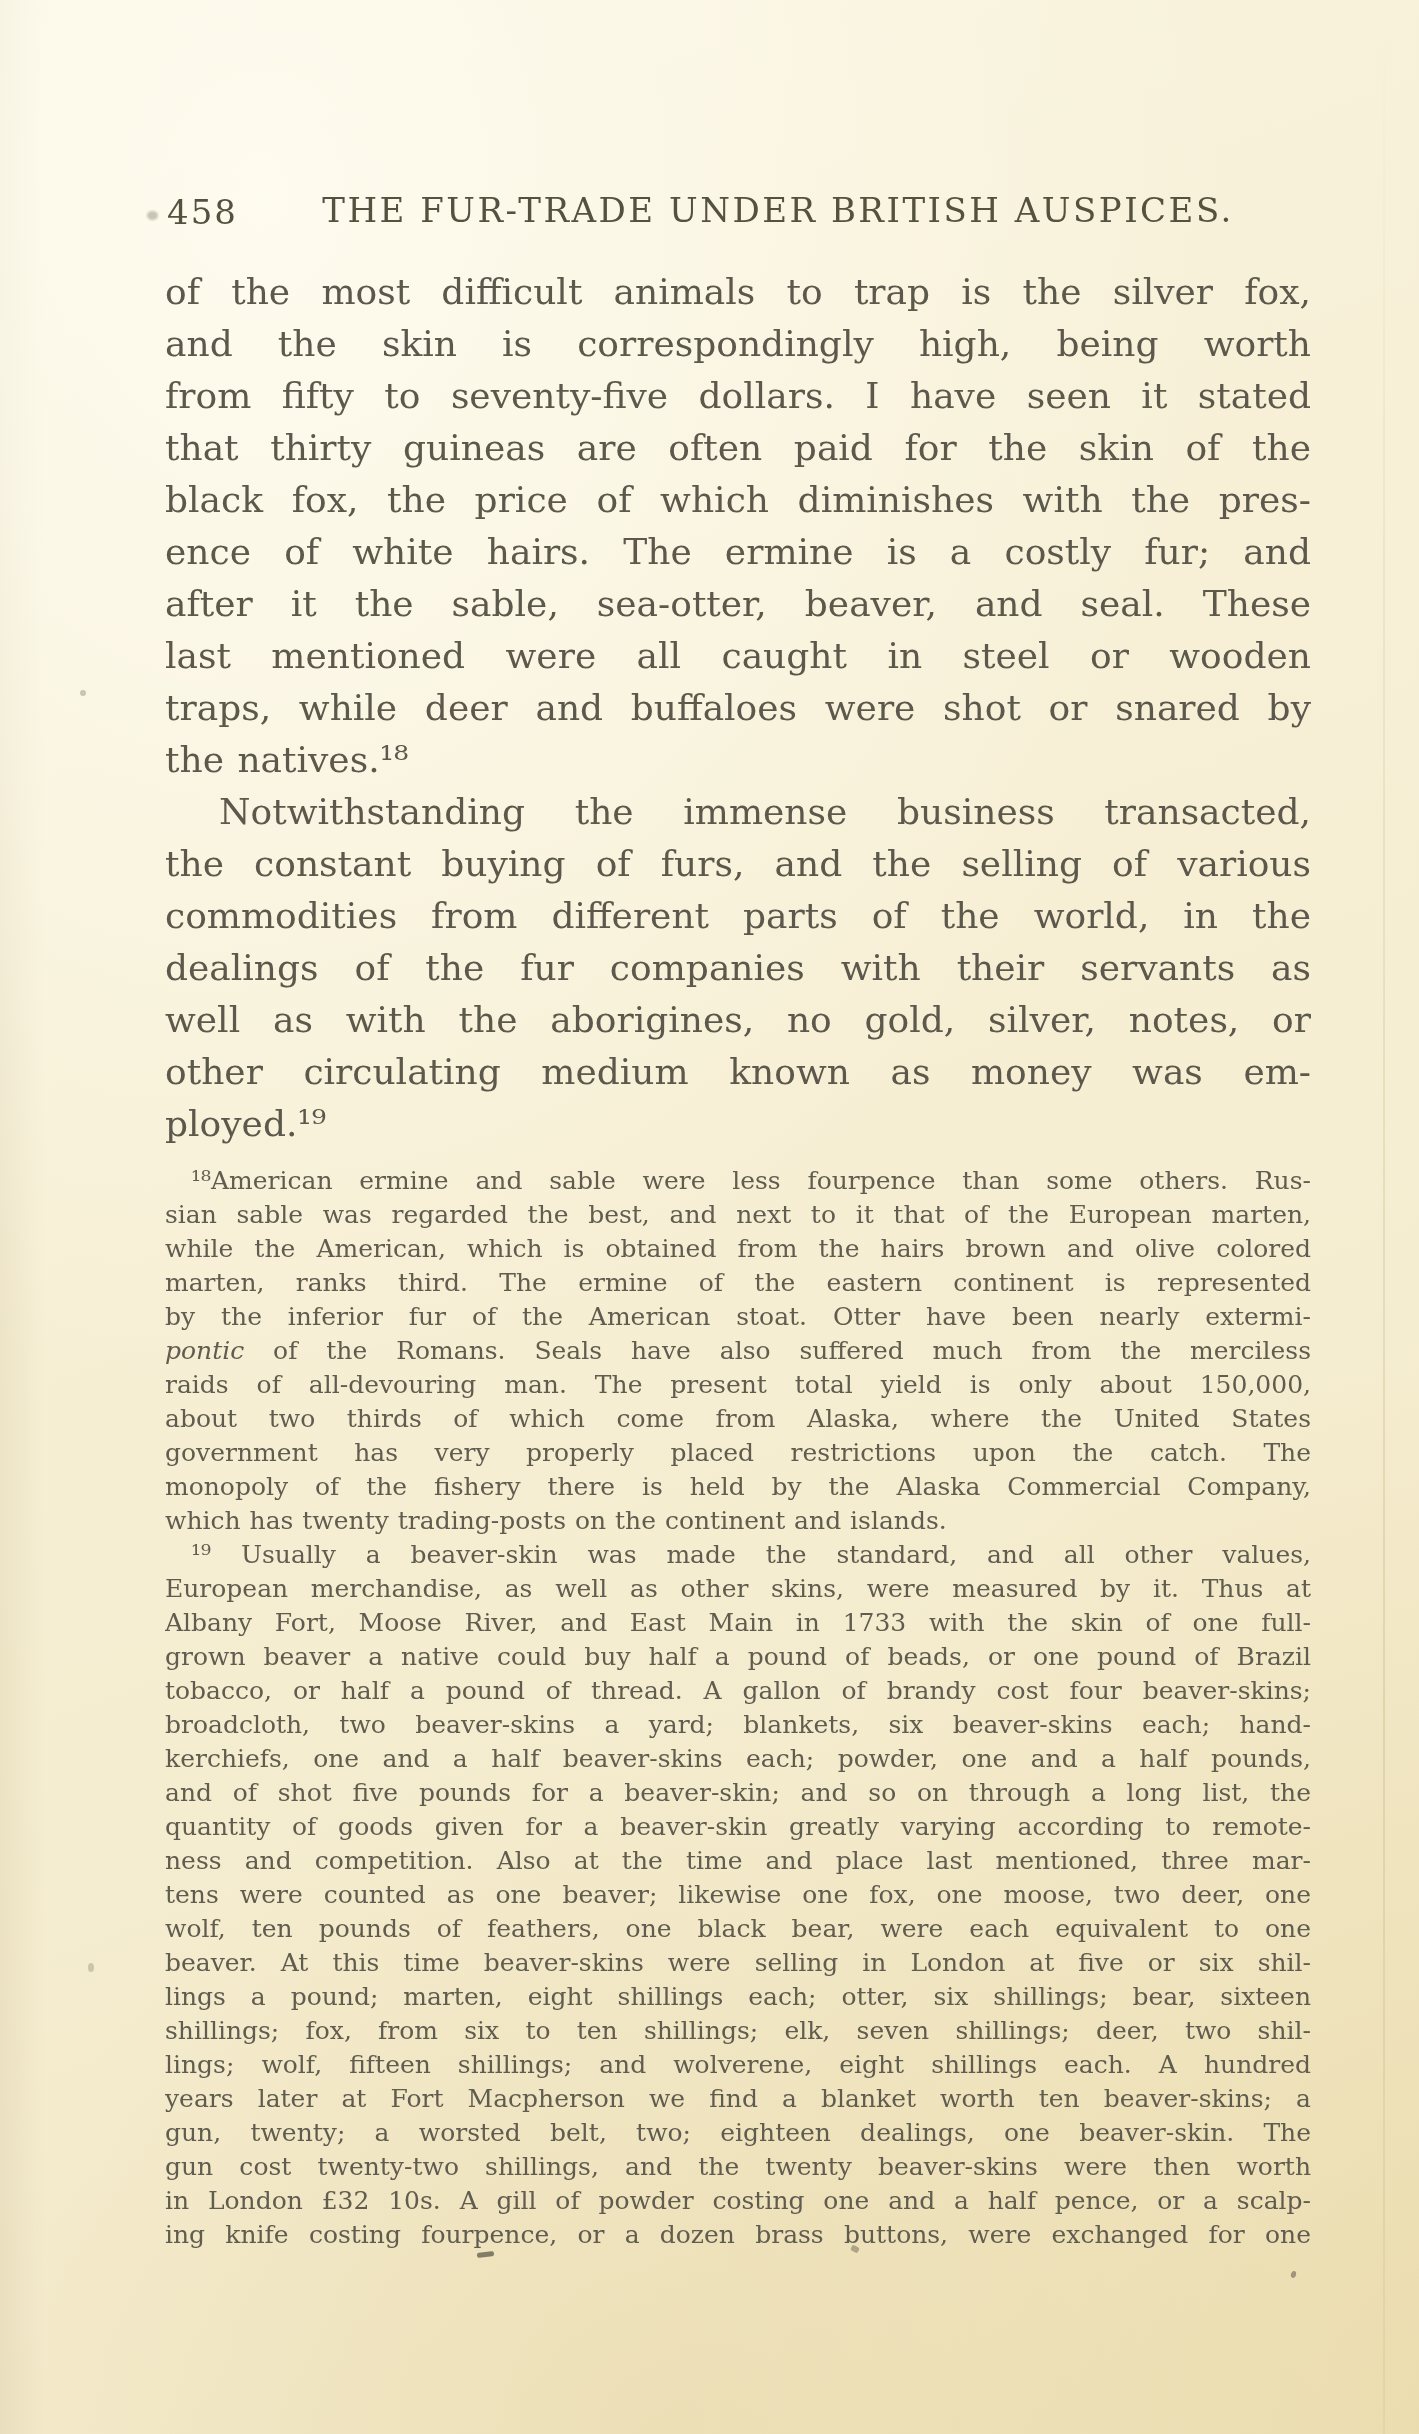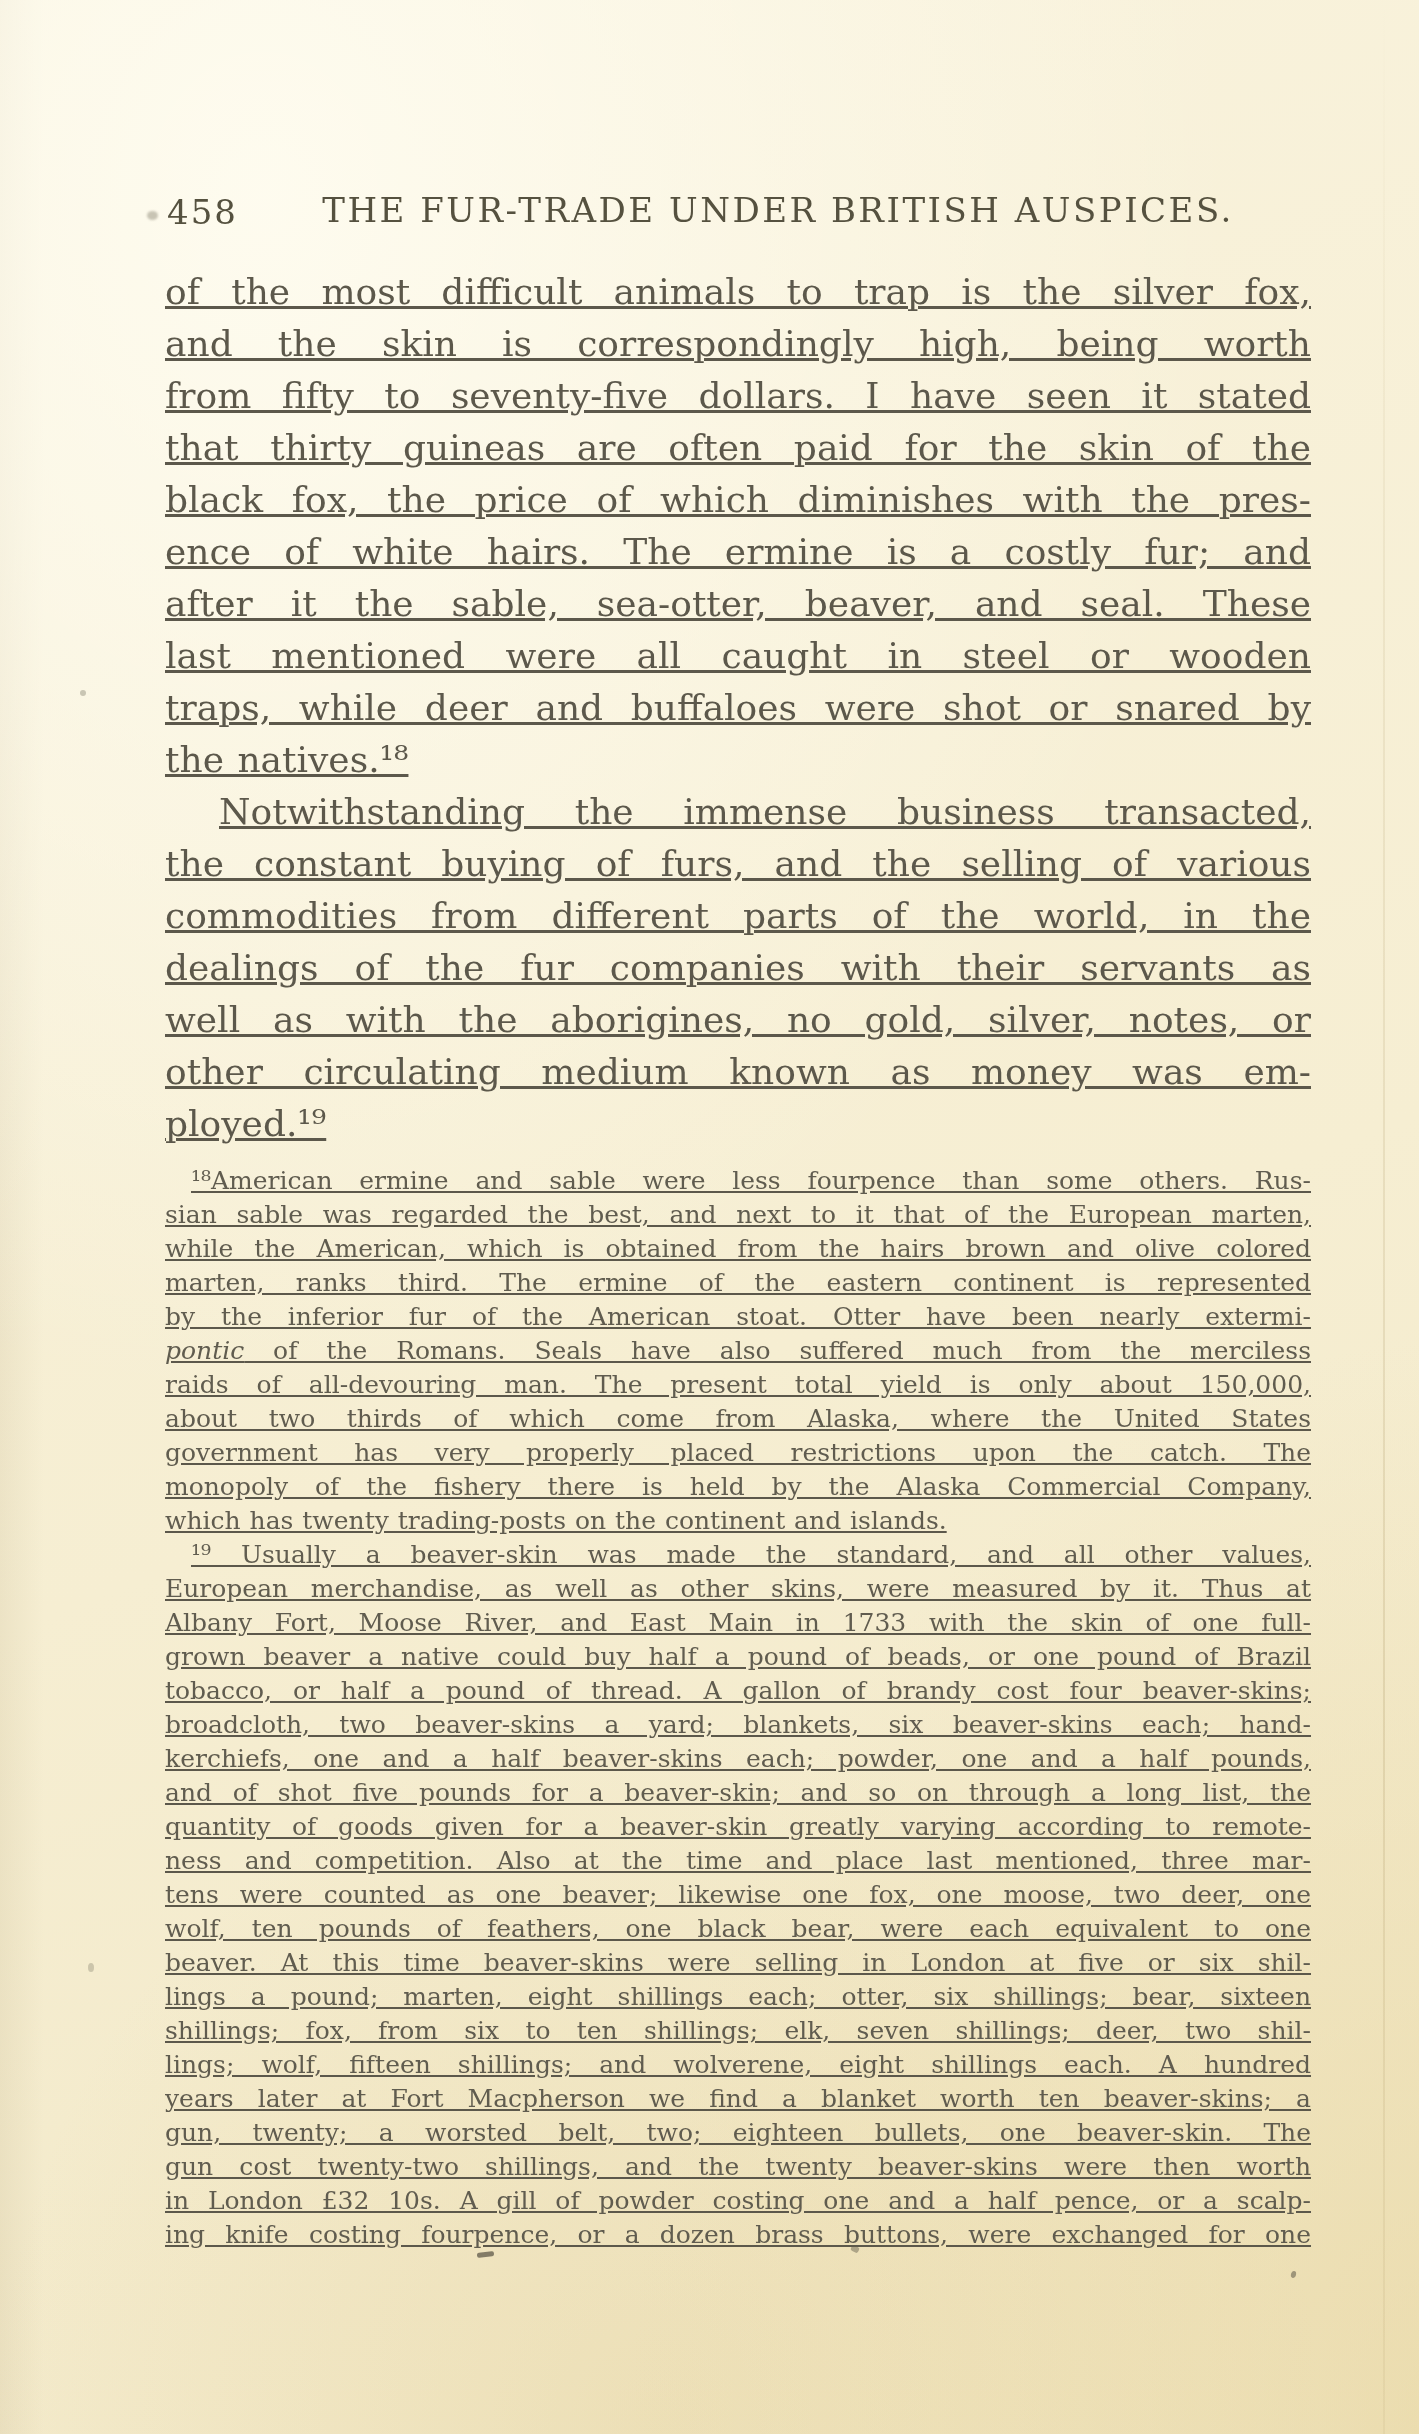--- a/index.html
+++ b/index.html
@@ -36,21 +36,21 @@
   }
   .running-title {
     position:absolute; left:0; top:0; width:100%;
     padding-left:80px; box-sizing:border-box;
     text-align:center;
     font-size:34px; letter-spacing:2.5px;
     white-space:nowrap;
   }
   .body-block { position:absolute; left:165px; top:266px; width:1146px; }
   .fn-block   { position:absolute; left:165px; top:1164px; width:1146px; }
-  .para { margin:0;text-decoration:underline; }
+  .para { margin:0; }
   .body-line {
     font-size:36px; line-height:52px; height:52px;
     overflow:hidden; word-spacing:2px;
   }
   .fn-line {
     font-size:25px; line-height:34px; height:34px;
     overflow:hidden; color:#605c4f; word-spacing:1px;
   }
   .just  { text-align:justify; text-align-last:justify; }
   .plain { text-align:left; }
@@ -126,21 +126,21 @@
         <div class="fn-line just">and of shot five pounds for a beaver-skin; and so on through a long list, the</div>
         <div class="fn-line just">quantity of goods given for a beaver-skin greatly varying according to remote-</div>
         <div class="fn-line just">ness and competition. Also at the time and place last mentioned, three mar-</div>
         <div class="fn-line just">tens were counted as one beaver; likewise one fox, one moose, two deer, one</div>
         <div class="fn-line just">wolf, ten pounds of feathers, one black bear, were each equivalent to one</div>
         <div class="fn-line just">beaver. At this time beaver-skins were selling in London at five or six shil-</div>
         <div class="fn-line just">lings a pound; marten, eight shillings each; otter, six shillings; bear, sixteen</div>
         <div class="fn-line just">shillings; fox, from six to ten shillings; elk, seven shillings; deer, two shil-</div>
         <div class="fn-line just">lings; wolf, fifteen shillings; and wolverene, eight shillings each. A hundred</div>
         <div class="fn-line just">years later at Fort Macpherson we find a blanket worth ten beaver-skins; a</div>
-        <div class="fn-line just">gun, twenty; a worsted belt, two; eighteen bullets, one beaver-skin. The</div>
+        <div class="fn-line just">gun, twenty; a worsted belt, two; eighteen dealings, one beaver-skin. The</div>
         <div class="fn-line just">gun cost twenty-two shillings, and the twenty beaver-skins were then worth</div>
         <div class="fn-line just">in London £32 10s. A gill of powder costing one and a half pence, or a scalp-</div>
         <div class="fn-line just">ing knife costing fourpence, or a dozen brass buttons, were exchanged for one</div>
       </div>
     </div>
 
   <span class="speck speck-a"></span>
   <span class="speck speck-b"></span>
   <span class="speck speck-c"></span>
   <span class="speck speck-d"></span>

